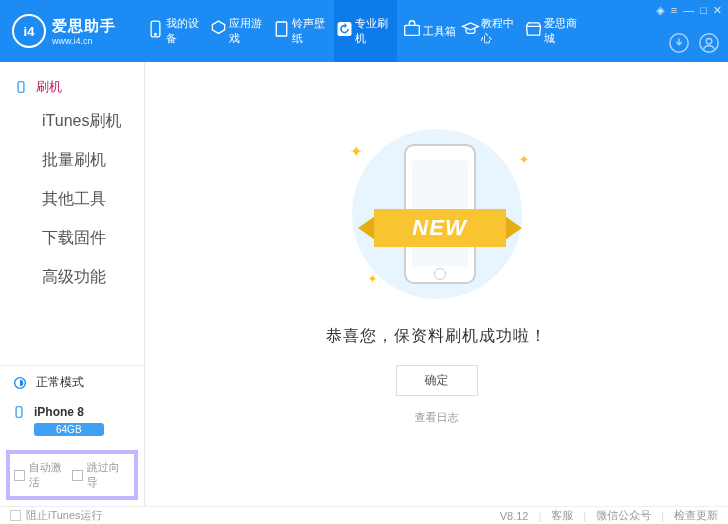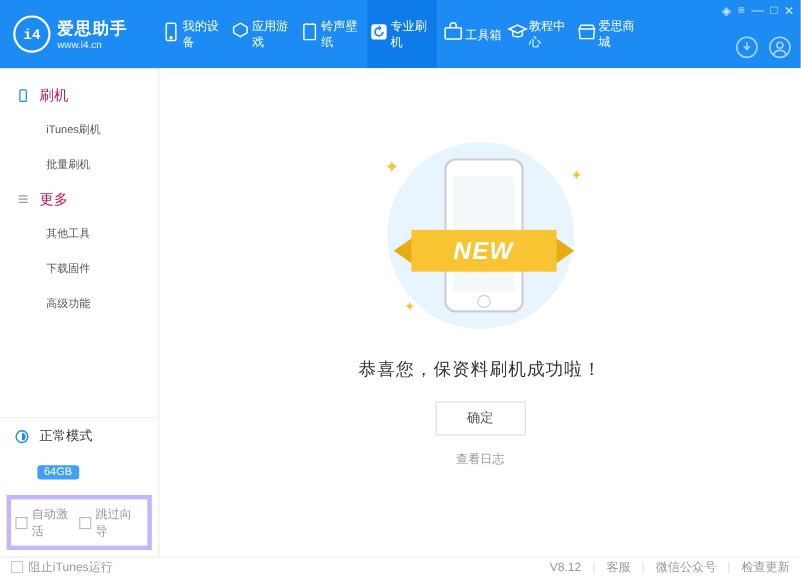--- a/index.html
+++ b/index.html
@@ -1,43 +1,43 @@
 <!DOCTYPE html>
 <html><head>
 <meta charset="utf-8">
 <style>
 * { margin: 0; padding: 0; box-sizing: border-box; }
 body { font-family: "Microsoft YaHei", Arial, sans-serif; font-size: 12px; background: #fff; width: 728px; height: 524px; overflow: hidden; }
 .header { background: #1c8bf3; height: 62px; display: flex; align-items: center; color: #fff; position: relative; }
 .logo { display: flex; align-items: center; padding: 0 12px; width: 145px; }
-.logo-circle { width: 34px; height: 34px; border: 2px solid #fff; border-radius: 50%; display: flex; align-items: center; justify-content: center; font-weight: bold; font-size: 13px; margin-right: 6px; font-family: Liberation Mono, monospace; }
+.logo-circle { width: 34px; height: 34px; border: 2px solid #fff; border-radius: 50%; display: flex; align-items: center; justify-content: center; font-weight: bold; font-size: 13px; margin-right: 6px; }
 .logo-text .line1 { font-size: 15px; font-weight: 600; letter-spacing: 1px; }
 .logo-text .line2 { font-size: 9px; opacity: .9; }
 .navs { display: flex; flex: 1; height: 100%; }
 .nav-item { width: 63px; display: flex; flex-direction: row; align-items: center; justify-content: center; font-size: 11px; cursor: pointer; }
 .nav-item.active { background: #0d7cea; }
 .nav-item svg { width: 22px; height: 22px; margin-bottom: 4px; }
 .top-icons { position: absolute; right: 6px; top: 4px; display: flex; gap: 6px; font-size: 11px; color: #cfe6fb; }
 .top-icons span { cursor: pointer; }
 .user-icons { position: absolute; right: 8px; bottom: 8px; display: flex; gap: 8px; }
 .user-icons svg { width: 22px; height: 22px; }
 .body { display: flex; height: 444px; }
 .sidebar { width: 145px; border-right: 1px solid #e6e6e6; display: flex; flex-direction: column; }
 .side-scroll { flex: 1; padding-top: 10px; }
 .cat { display: flex; align-items: center; padding: 6px 14px; color: #be185d; font-size: 13px; }
 .cat svg { width: 14px; height: 14px; margin-right: 8px; }
-.sub { padding: 9px 0 9px 42px; font-size: 10px; color: #555; cursor: pointer; }
+.sub { padding: 9px 0 9px 42px; font-size: 16px; color: #555; cursor: pointer; }
 .sub.active { color: #1c8bf3; }
 .side-bottom { border-top: 1px solid #eee; }
 .status-row { display: flex; align-items: center; padding: 8px 12px; font-size: 12px; color: #333; }
 .status-row svg { width: 16px; height: 16px; margin-right: 8px; }
 .device-row { padding: 6px 12px 10px; }
 .device-row .dname { display: flex; align-items: center; font-size: 12px; color: #333; font-weight: 600; }
 .device-row .dname svg { width: 14px; height: 14px; margin-right: 8px; }
-.capacity-badge { display: inline-block; background: #3fa0f4; color: #fff; font-size: 10px; padding: 1px 6px; border-radius: 3px; margin: 4px 0 0 22px; }
+.capacity-badge { display: inline-block; background: #3fa0f4; color: #fff; font-size: 10px; padding: 1px 22px; border-radius: 3px; margin: 4px 0 0 22px; }
 .red-box { border: 4px solid #c4b5fd; margin: 4px 6px 6px; padding: 6px 4px; display: flex; }
 .chk { display: flex; align-items: center; font-size: 11px; color: #999; }
 .chk-box { width: 11px; height: 11px; border: 1px solid #bbb; margin-right: 4px; }
 .main { flex: 1; background: #fff; position: relative; display: flex; flex-direction: column; align-items: center; justify-content: center; }
 .illus { width: 210px; height: 180px; position: relative; margin-top: -20px; }
 .circle-bg { position: absolute; width: 170px; height: 170px; background: #e8f5fe; border-radius: 50%; left: 20px; top: 5px; }
 .phone { position: absolute; width: 72px; height: 140px; background: #fff; border: 2px solid #cfcfcf; border-radius: 10px; left: 72px; top: 20px; }
 .phone::before { content: ""; position: absolute; top: 14px; left: 6px; right: 6px; bottom: 16px; background: #f6f9fb; border-radius: 2px; }
 .phone::after { content: ""; position: absolute; width: 10px; height: 10px; border: 1px solid #ccc; border-radius: 50%; bottom: 2px; left: 50%; margin-left: -6px; }
 .ribbon { position: absolute; left: 28px; top: 80px; width: 160px; height: 48px; }
@@ -144,40 +144,40 @@
     <div class="side-scroll">
       <div class="cat">
         <svg viewBox="0 0 24 24" fill="none" stroke="#1c8bf3" stroke-width="2">
             <rect x="7" y="3" width="10" height="18" rx="2"></rect>
           </svg>
         <span>刷机</span>
       </div>
       <div class="sub">iTunes刷机</div>
       <div class="sub">批量刷机</div>
 
-      <div class="cat">
-        <svg viewBox="0 0 24 24" stroke="#999" stroke-width="2">
-            <path d="M5 7h14M5 12h14M5 17h14"></path>
-          </svg>
-        <span>更多</span>
-      </div>
       <div class="sub">其他工具</div>
       <div class="sub">下载固件</div>
       <div class="sub">高级功能</div>
     </div>
 
     <div class="side-bottom">
       <div class="status-row">
         <svg viewBox="0 0 24 24" fill="none" stroke="#1c8bf3" stroke-width="2">
             <circle cx="12" cy="12" r="8"></circle>
             <path d="M12 8a4 4 0 0 1 0 8" fill="#1c8bf3"></path>
           </svg>
         <span>正常模式</span>
       </div>
       <div class="device-row">
+        <div class="dname">
+          <svg viewBox="0 0 24 24" fill="none" stroke="#1c8bf3" stroke-width="2">
+              <rect x="7" y="3" width="10" height="18" rx="2"></rect>
+            </svg>
+          <span>iPhone 8</span>
+        </div>
         <span class="capacity-badge">64GB</span>
       </div>
       <div class="red-box">
         <label class="chk">
             <span class="chk-box"></span>
             <span>自动激活</span>
           </label>
         <label class="chk">
             <span class="chk-box"></span>
             <span>跳过向导</span>

